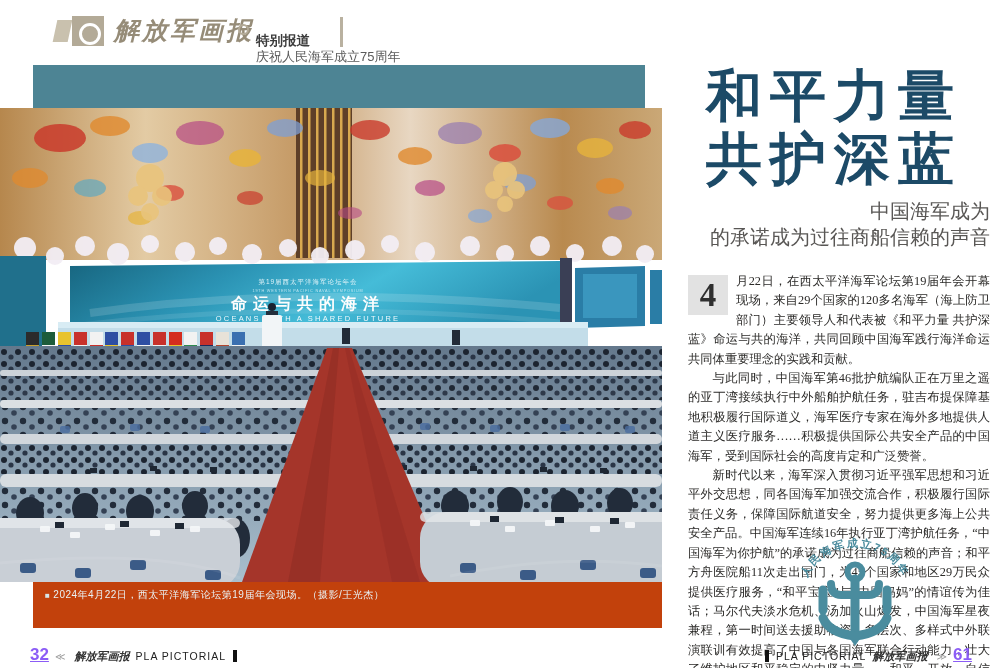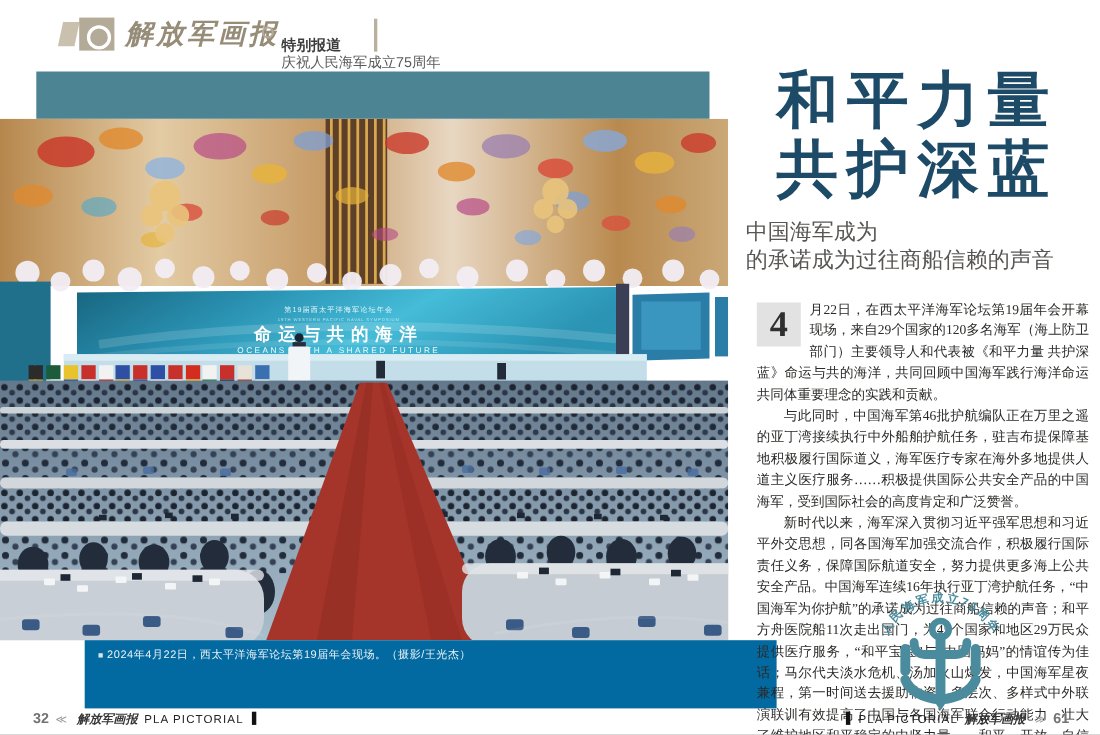--- a/index.html
+++ b/index.html
@@ -13,46 +13,46 @@
   .hdr-script{position:absolute;left:114px;top:14px;font-family:"Liberation Serif","DejaVu Serif",serif;
               font-style:italic;font-weight:700;font-size:25px;letter-spacing:3px;color:#968c78;}
   .hdr-ring{position:absolute;left:238px;top:24px;width:7px;height:7px;border:2px solid #b3aa97;border-radius:50%;}
   .hdr-text{position:absolute;left:256px;top:15px;line-height:16px;}
   .hdr-text .sec{font-size:13.5px;font-weight:700;color:#3c3c3c;margin-top:18px;}
   .hdr-text .thm{font-size:13px;color:#5a5a5a;}
   .hdr-vbar{position:absolute;left:340px;top:17px;width:3px;height:30px;background:#b9b1a0;}
   
   .band-top{position:absolute;left:33px;top:65px;width:612px;height:43px;background:#4d8494;}
   .photo{position:absolute;left:0;top:108px;width:594px;height:474px;}
-  .band-caption{position:absolute;left:33px;top:582px;width:629px;height:62px;background:#0369a1;margin-left:44px;}
+  .band-caption{position:absolute;left:33px;top:582px;width:629px;height:46px;background:#c2410c;}
   .caption{padding:6px 0 0 12px;font-size:10px;color:#eaf2f4;letter-spacing:.5px;}
   .caption .mk{font-size:8px;margin-right:3px;color:#d7e4e8;}
   
   .headline{position:absolute;left:678px;top:64px;width:312px;text-align:center;
-            font-family:Liberation Mono, monospace;font-weight:700;
+            font-family:Liberation Sans, sans-serif;font-weight:700;
             font-size:56px;line-height:63px;letter-spacing:8px;color:#1c4a67;}
-  .subtitle{position:absolute;left:678px;top:198px;width:312px;text-align:left;
+  .subtitle{position:absolute;left:678px;top:198px;width:312px;text-align:right;
             font-size:20px;line-height:26px;color:#595755;}
   .byline{position:absolute;left:678px;top:245px;width:312px;text-align:center;
           font-family:"Liberation Serif","DejaVu Serif",serif;font-weight:700;
           font-size:10.5px;color:#2e2c2b;letter-spacing:1px;}
   .article{position:absolute;left:688px;top:272px;width:302px;
            font-family:"Liberation Serif","DejaVu Serif",serif;
            font-size:12.3px;line-height:19.4px;color:#2b2a28;text-align:justify;}
   .article p{margin:0;}
   .article p.ind{text-indent:2em;}
   .dropcap{float:left;width:40px;height:40px;margin:3px 8px 0 0;background:#e2e2e2;
            font-family:"Liberation Serif","DejaVu Serif",serif;font-weight:700;font-size:33px;
            color:#2f2f2f;text-align:center;line-height:40px;}
   .badge{position:absolute;left:772px;top:534px;width:166px;height:116px;}
   
   .footer{position:absolute;top:645px;font-size:11px;color:#2a2a2a;}
   .footer.fl{left:30px;}
   .footer.fr{right:28px;text-align:right;}
-  .footer .pg{font-weight:700;font-size:13px;color:#737373;}
+  .footer .pg{font-weight:700;font-size:17px;color:#8b5cf6;text-decoration:underline;}
   .footer .chev{color:#9b9b9b;font-size:10px;margin:0 3px;}
   .footer .scr{font-family:"Liberation Serif","DejaVu Serif",serif;font-style:italic;font-weight:700;
                font-size:11px;color:#333;margin:0 3px;}
   .footer .en{letter-spacing:1px;font-size:10.5px;color:#222;margin-top:20px;}
   .footer .vbar{display:inline-block;width:4px;height:12px;background:#111;vertical-align:-2px;margin:0 4px;}
 </style>
 </head>
 <body>
 
 <div id="page">

